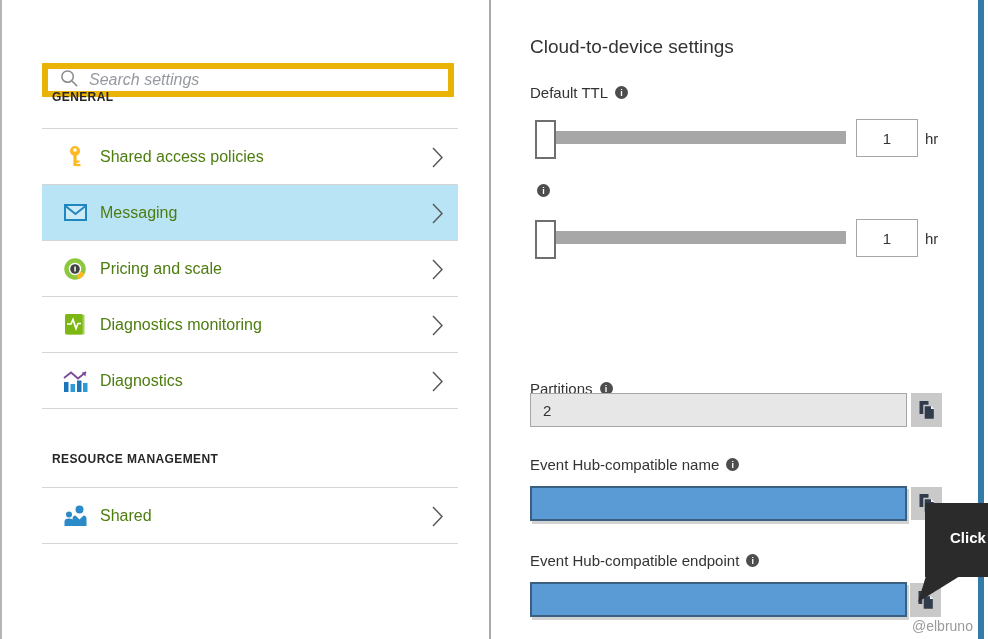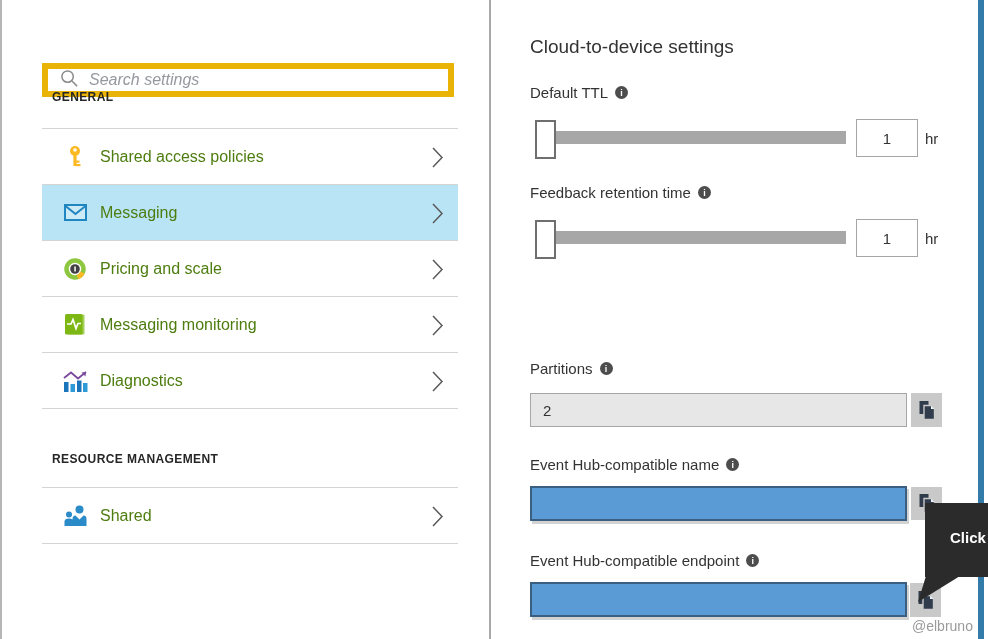--- a/index.html
+++ b/index.html
@@ -166,21 +166,21 @@
       </div>
 
       <div class="menu-item">
         <span class="mi-icon">
           <svg width="22" height="23" viewBox="0 0 22 23">
             <rect x="3.5" y="1.5" width="17" height="20" rx="1" fill="#a4cf5a"></rect>
             <rect x="1" y="1" width="17.5" height="20.5" rx="1.5" fill="#7db713"></rect>
             <polyline points="3,11 7,11 9,6.5 12,15.5 14,10.5 17,10.5" fill="none" stroke="#fff" stroke-width="1.7"></polyline>
           </svg>
         </span>
-        <span class="mi-label">Messaging monitoring</span>
+        <span class="mi-label">Diagnostics monitoring</span>
         <span class="chev">
           <svg width="13" height="23" viewBox="0 0 13 23">
             <polyline points="2,2 11,11.5 2,21" fill="none" stroke="#5a5a5a" stroke-width="1.5"></polyline>
           </svg>
         </span>
       </div>
 
       <div class="menu-item">
         <span class="mi-icon">
           <svg width="26" height="24" viewBox="0 0 26 24">
@@ -232,32 +232,31 @@
     <span class="info-icon">i</span>
   </div>
   <div class="slider-track" style="left:542px; top:131px; width:304px"></div>
   <div class="slider-handle" style="left:535px; top:120px"></div>
   <div class="value-box" style="left:856px; top:119px">
     <input value="1" style="">
   </div>
   <div class="unit-label" style="left:925px; top:130px">hr</div>
 
   <div class="field-label" style="top:184px">
-    <span>Feedback retention time</span>
     <span class="info-icon">i</span>
   </div>
   <div class="slider-track" style="left:542px; top:231px; width:304px"></div>
   <div class="slider-handle" style="left:535px; top:220px"></div>
   <div class="value-box" style="left:856px; top:219px">
     <input value="1" style="">
   </div>
   <div class="unit-label" style="left:925px; top:230px">hr</div>
 
 
-  <div class="field-label" style="top:360px">
+  <div class="field-label" style="top:380px">
     <span>Partitions</span>
     <span class="info-icon">i</span>
   </div>
   <div class="text-input-disabled" style="top:393px">
     <input disabled="" value="2" style="">
   </div>
   <button class="copy-btn" style="left:911px; top:393px">
     <svg width="18" height="21" viewBox="0 0 18 21">
       <rect x="1.5" y="1" width="9" height="13" fill="#303c4c"></rect>
       <path d="M6 5.5 h7 l3.5 3.5 v10.5 h-10.5 Z" fill="#303c4c" stroke="#c9c9c9" stroke-width="1.4"></path>

